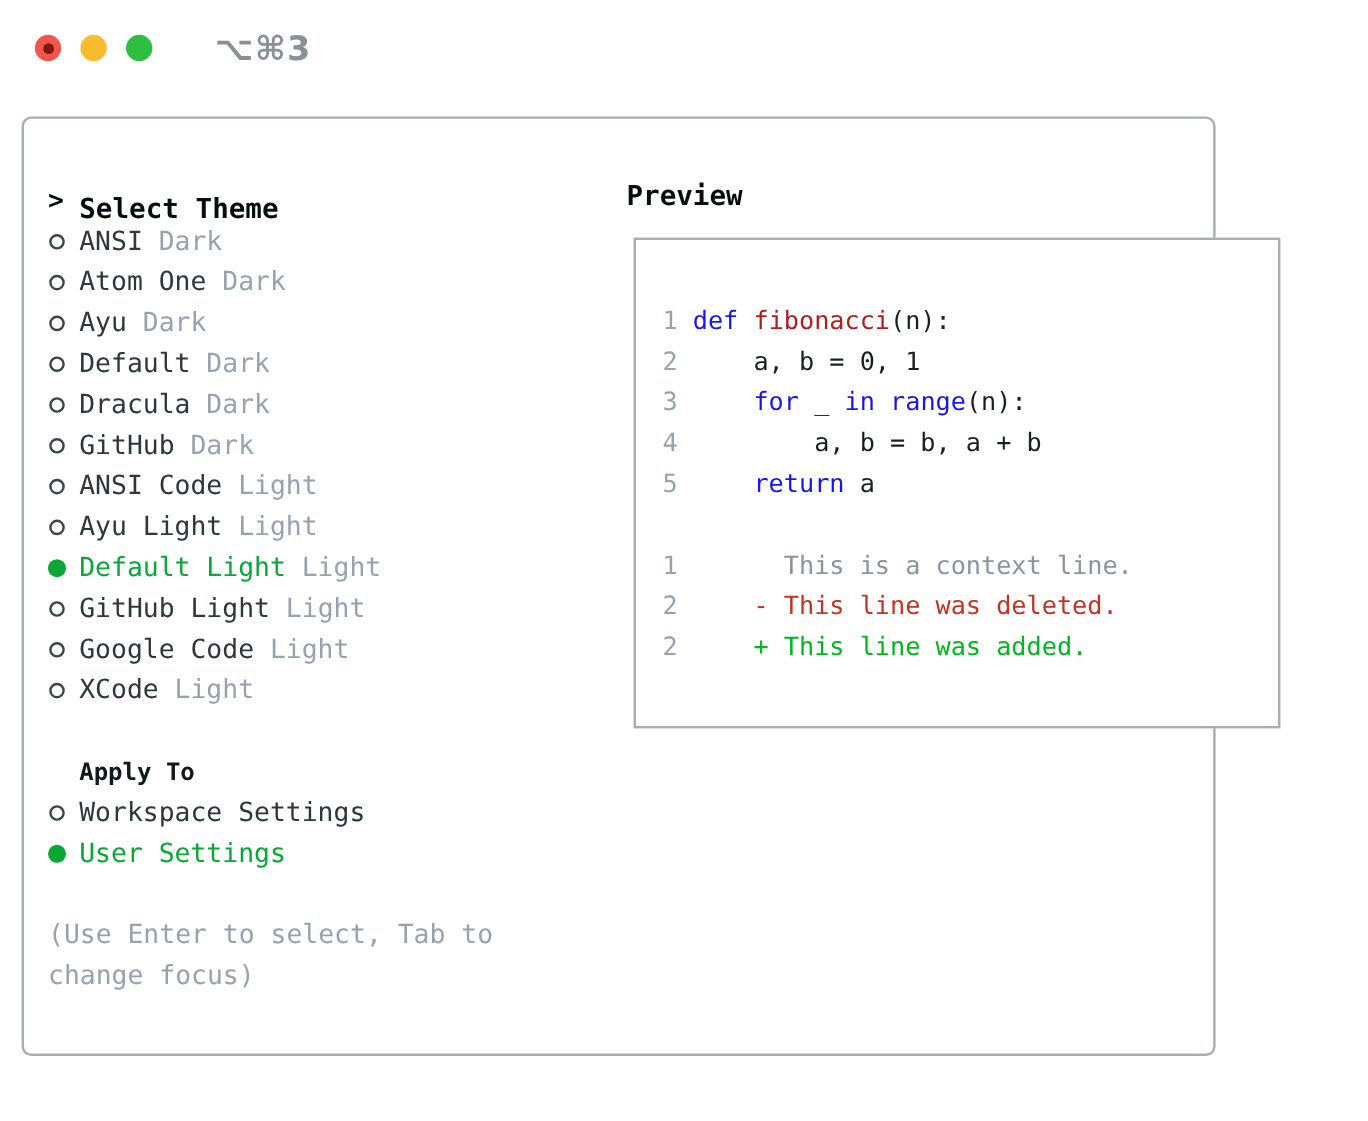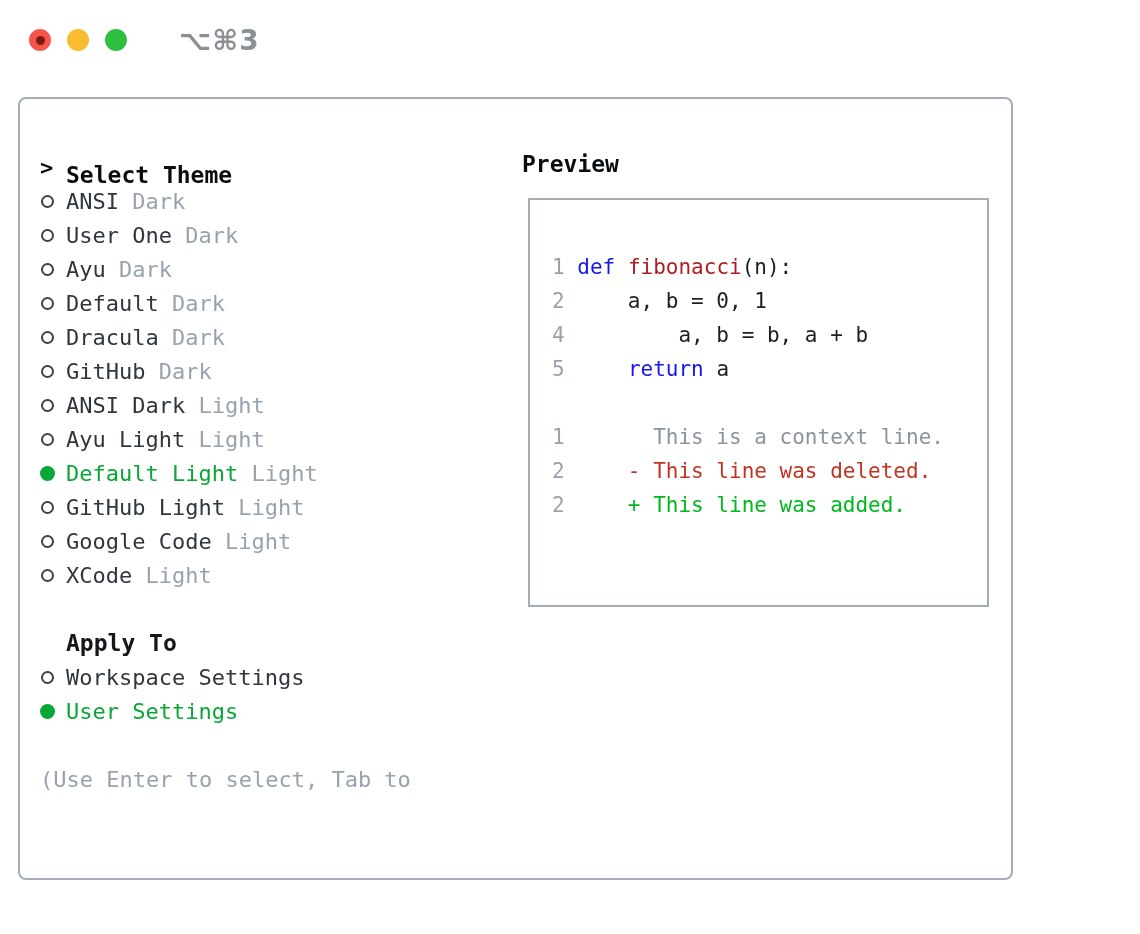--- a/index.html
+++ b/index.html
@@ -38,32 +38,32 @@
   .row{display:flex;align-items:center;height:34px;font-size:22px;color:var(--c-text);}
   .marker{width:26px;display:flex;align-items:center;flex:none;}
   .ring{width:13px;height:13px;border-radius:50%;border:2px solid #3c434b;box-sizing:border-box;margin-left:1px;}
   .selected .ring{width:15px;height:15px;border:none;background:var(--c-green);margin-left:0;}
   .header-row .prompt{width:26px;flex:none;font-weight:700;color:var(--c-heading);font-size:22px;}
   .header-row .hlabel{font-weight:700;color:var(--c-heading);font-size:23px;margin-top:16px;}
   .tname{white-space:pre;}
   .tvariant{color:var(--c-muted);white-space:pre;}
   .selected .tname{color:var(--c-green);}
   .apply-block{margin-top:34px;}
-  .apply-header{height:34px;display:flex;align-items:center;font-size:23px;
+  .apply-header{height:34px;display:flex;align-items:center;font-size:20px;
                 font-weight:600;color:#14171c;padding-left:26px;}
   .apply-row .olabel{white-space:pre;}
   .apply-row.selected .olabel{color:var(--c-green);}
   .hint{margin-top:34px;text-align:right;}
   .hint div{height:34px;display:flex;align-items:center;font-size:22px;color:var(--c-muted);white-space:pre;}
 
   
   .preview-title-row{height:34px;display:flex;align-items:center;}
   .preview-title{font-weight:700;color:var(--c-heading);font-size:23px;padding-left:20px;}
   .code-box{
-    margin-top:17px;margin-left:26px;width:461px;height:409px;box-sizing:border-box;
+    margin-top:17px;margin-left:26px;width:539px;height:409px;box-sizing:border-box;
     border:2px solid var(--c-border);background:#fff;
     padding:50px 0 0 22px;overflow:hidden;
   }
   .pline{height:34px;line-height:34px;font-size:21px;white-space:pre;}
   .seg-num{color:var(--c-muted);}
   .seg-plain{color:#1b1f24;}
   .seg-kw{color:var(--c-kw);}
   .seg-fn{color:var(--c-fn);}
   .seg-ctx{color:#8a939e;}
   .seg-del{color:var(--c-del);margin-top:30px;}
@@ -98,21 +98,21 @@
     <span class="marker">
               <span class="ring"></span>
             </span>
     <span class="tname">ANSI</span>
     <span class="tvariant"> Dark</span>
   </div>
           <div class="row theme-row">
     <span class="marker">
               <span class="ring"></span>
             </span>
-    <span class="tname">User One</span>
+    <span class="tname">Atom One</span>
     <span class="tvariant"> Dark</span>
   </div>
           <div class="row theme-row">
     <span class="marker">
               <span class="ring"></span>
             </span>
     <span class="tname">Ayu</span>
     <span class="tvariant"> Dark</span>
   </div>
           <div class="row theme-row">
@@ -133,21 +133,21 @@
     <span class="marker">
               <span class="ring"></span>
             </span>
     <span class="tname">GitHub</span>
     <span class="tvariant"> Dark</span>
   </div>
           <div class="row theme-row">
     <span class="marker">
               <span class="ring"></span>
             </span>
-    <span class="tname">ANSI Dark</span>
+    <span class="tname">ANSI Code</span>
     <span class="tvariant"> Light</span>
   </div>
           <div class="row theme-row">
     <span class="marker">
               <span class="ring"></span>
             </span>
     <span class="tname">Ayu Light</span>
     <span class="tvariant"> Light</span>
   </div>
           <div class="row theme-row selected">
@@ -193,31 +193,33 @@
     <span class="marker">
                 <span class="ring"></span>
               </span>
     <span class="olabel">User Settings</span>
   </div>
           </div>
       </div>
 
       <div class="hint">
         <div>(Use Enter to select, Tab to</div>
+        <div>change focus)</div>
       </div>
     </div>
 
     <div class="right-col">
       <div class="preview-title-row">
         <span class="preview-title">Preview</span>
       </div>
       <div class="code-box">
         <div id="preview-lines">
             <div class="pline"><span class="seg-num">1 </span><span class="seg-kw">def</span><span class="seg-plain"> </span><span class="seg-fn">fibonacci</span><span class="seg-plain">(n):</span></div>
             <div class="pline"><span class="seg-num">2 </span><span class="seg-plain">    a, b = 0, 1</span></div>
+            <div class="pline"><span class="seg-num">3 </span><span class="seg-plain">    </span><span class="seg-kw">for</span><span class="seg-plain"> _ </span><span class="seg-kw">in</span><span class="seg-plain"> </span><span class="seg-kw">range</span><span class="seg-plain">(n):</span></div>
             <div class="pline"><span class="seg-num">4 </span><span class="seg-plain">        a, b = b, a + b</span></div>
             <div class="pline"><span class="seg-num">5 </span><span class="seg-plain">    </span><span class="seg-kw">return</span><span class="seg-plain"> a</span></div>
             <div class="pline"></div>
             <div class="pline"><span class="seg-num">1 </span><span class="seg-ctx">      This is a context line.</span></div>
             <div class="pline"><span class="seg-num">2 </span><span class="seg-del">    - This line was deleted.</span></div>
             <div class="pline"><span class="seg-num">2 </span><span class="seg-add">    + This line was added.</span></div>
           </div>
       </div>
     </div>
 

